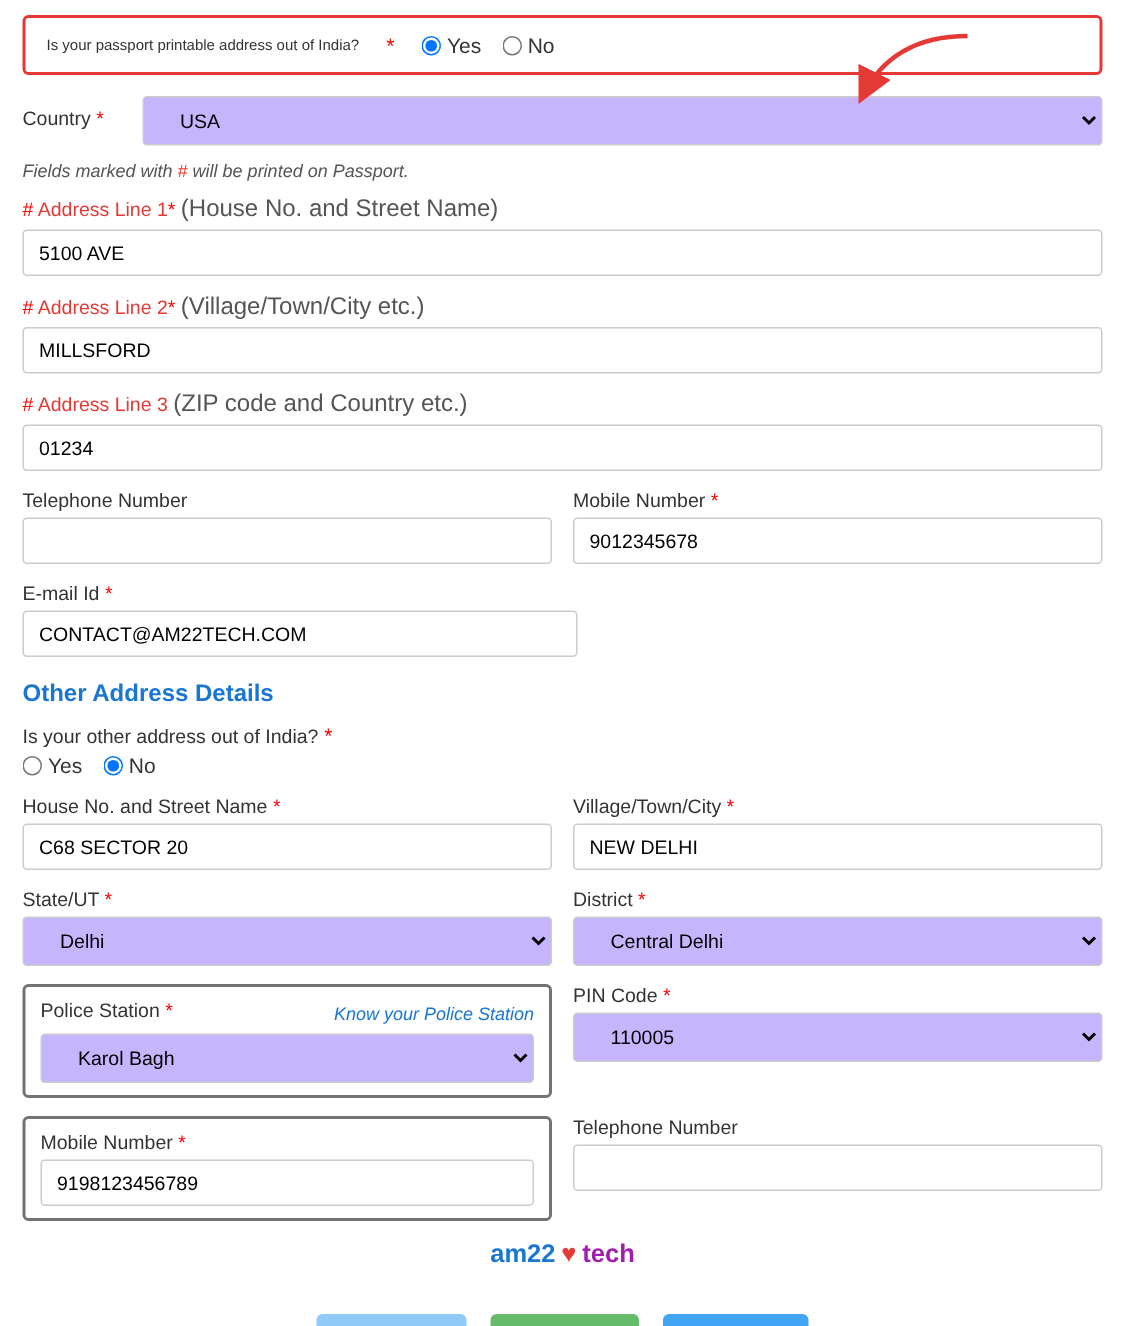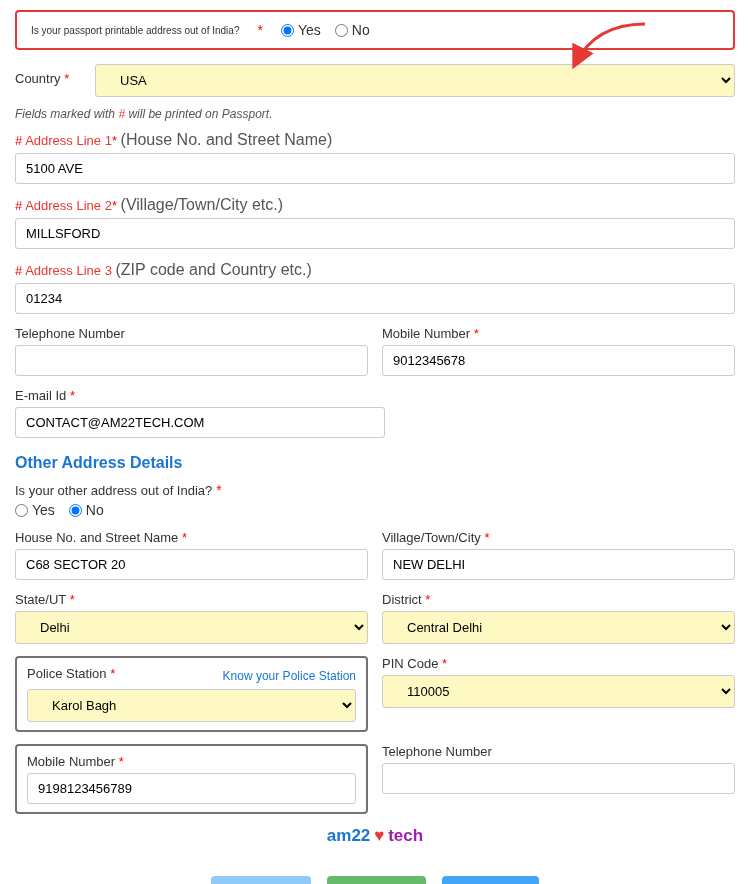--- a/index.html
+++ b/index.html
@@ -56,21 +56,21 @@
     }
     .form-control {
       width: 100%;
       padding: 7px 10px;
       border: 1px solid #ccc;
       border-radius: 3px;
       font-size: 13px;
       background: #fff;
     }
     select.form-control {
-      background: #fef9c3;
+      background: #c4b5fd;
       appearance: auto;
       padding-left: 20px;
     }
     .fields-note {
       font-size: 12px;
       color: #555;
       margin-bottom: 10px;
       font-style: italic;
     }
     .fields-note .hash { color: #e53935; }
@@ -117,20 +117,21 @@
       display: flex;
       justify-content: space-between;
       align-items: center;
       margin-bottom: 4px;
     }
     .know-link {
       color: #1976d2;
       font-size: 12px;
       text-decoration: none;
       cursor: pointer;
+      font-style: italic;
     }
     .bottom-buttons {
       display: flex;
       justify-content: center;
       gap: 16px;
       margin-top: 30px;
     }
     .btn {
       padding: 10px 32px;
       border: none;

